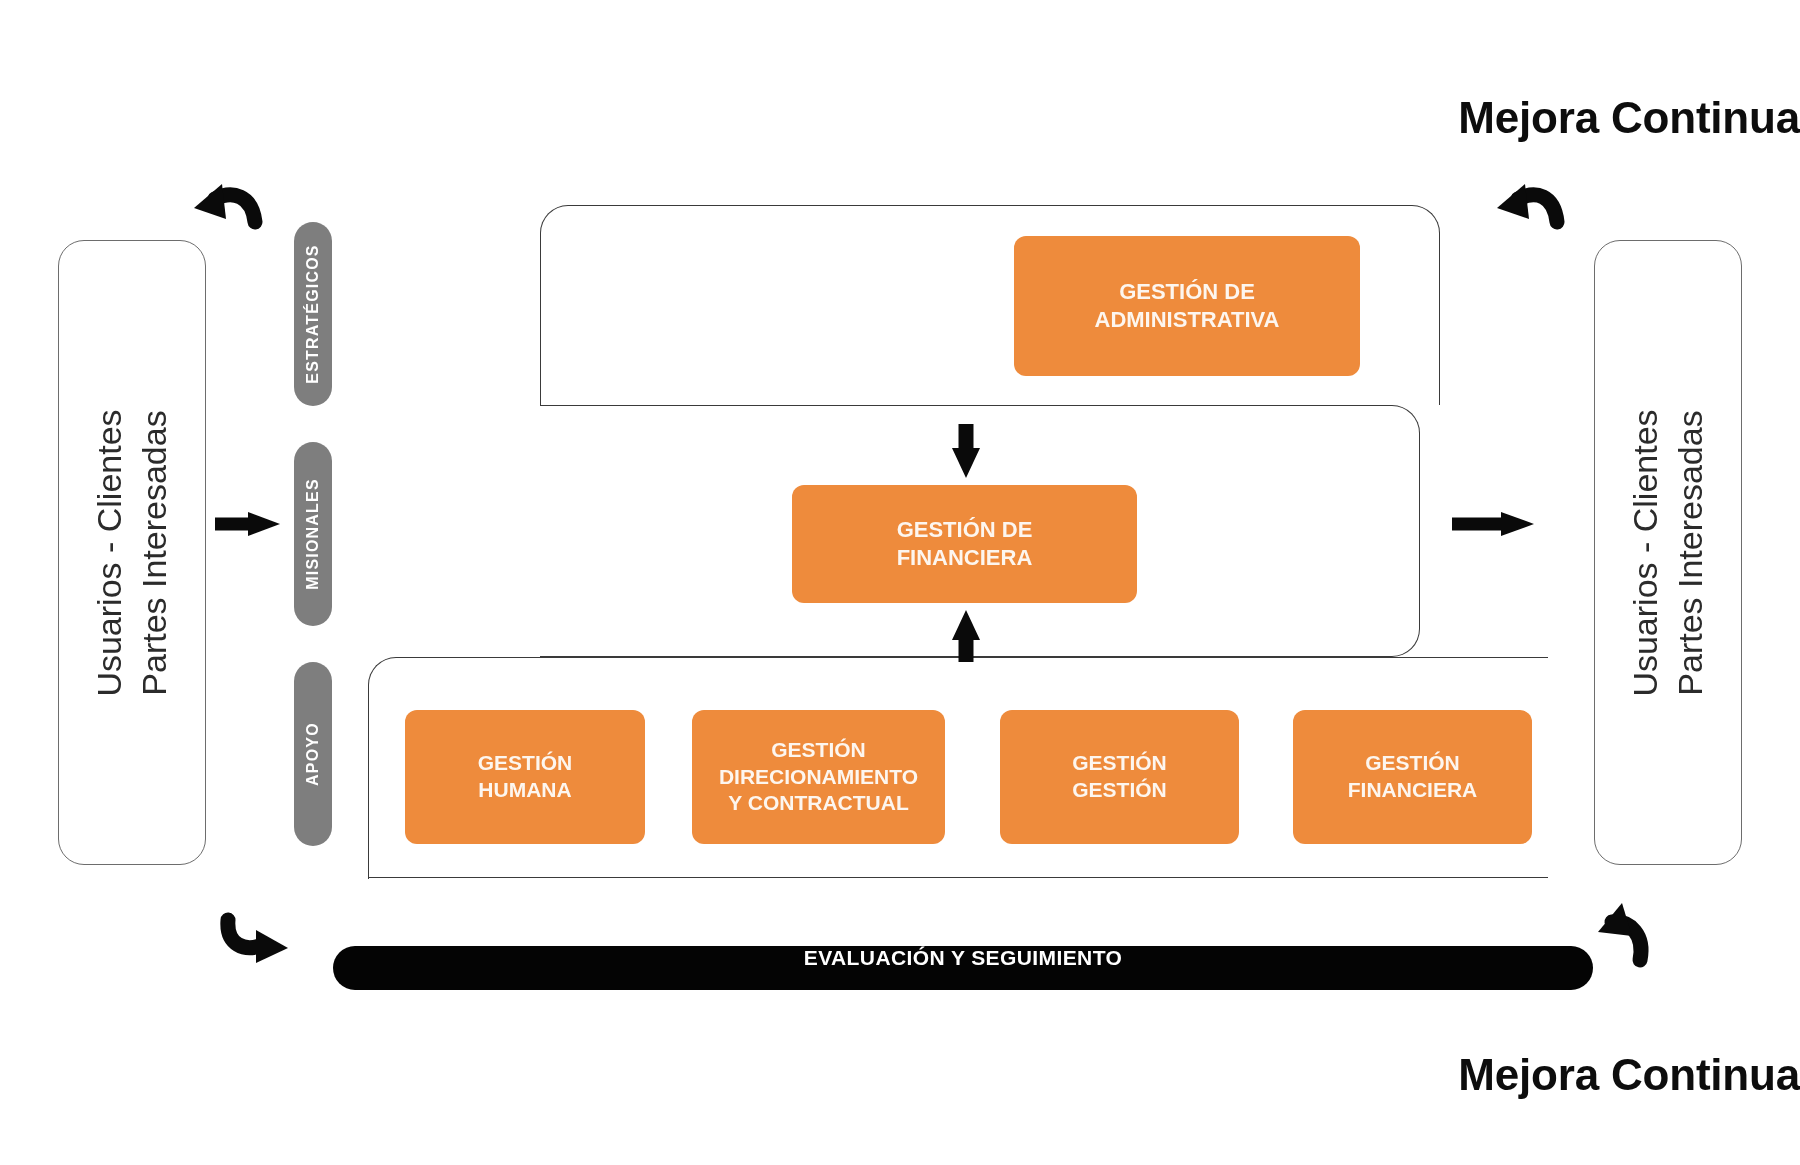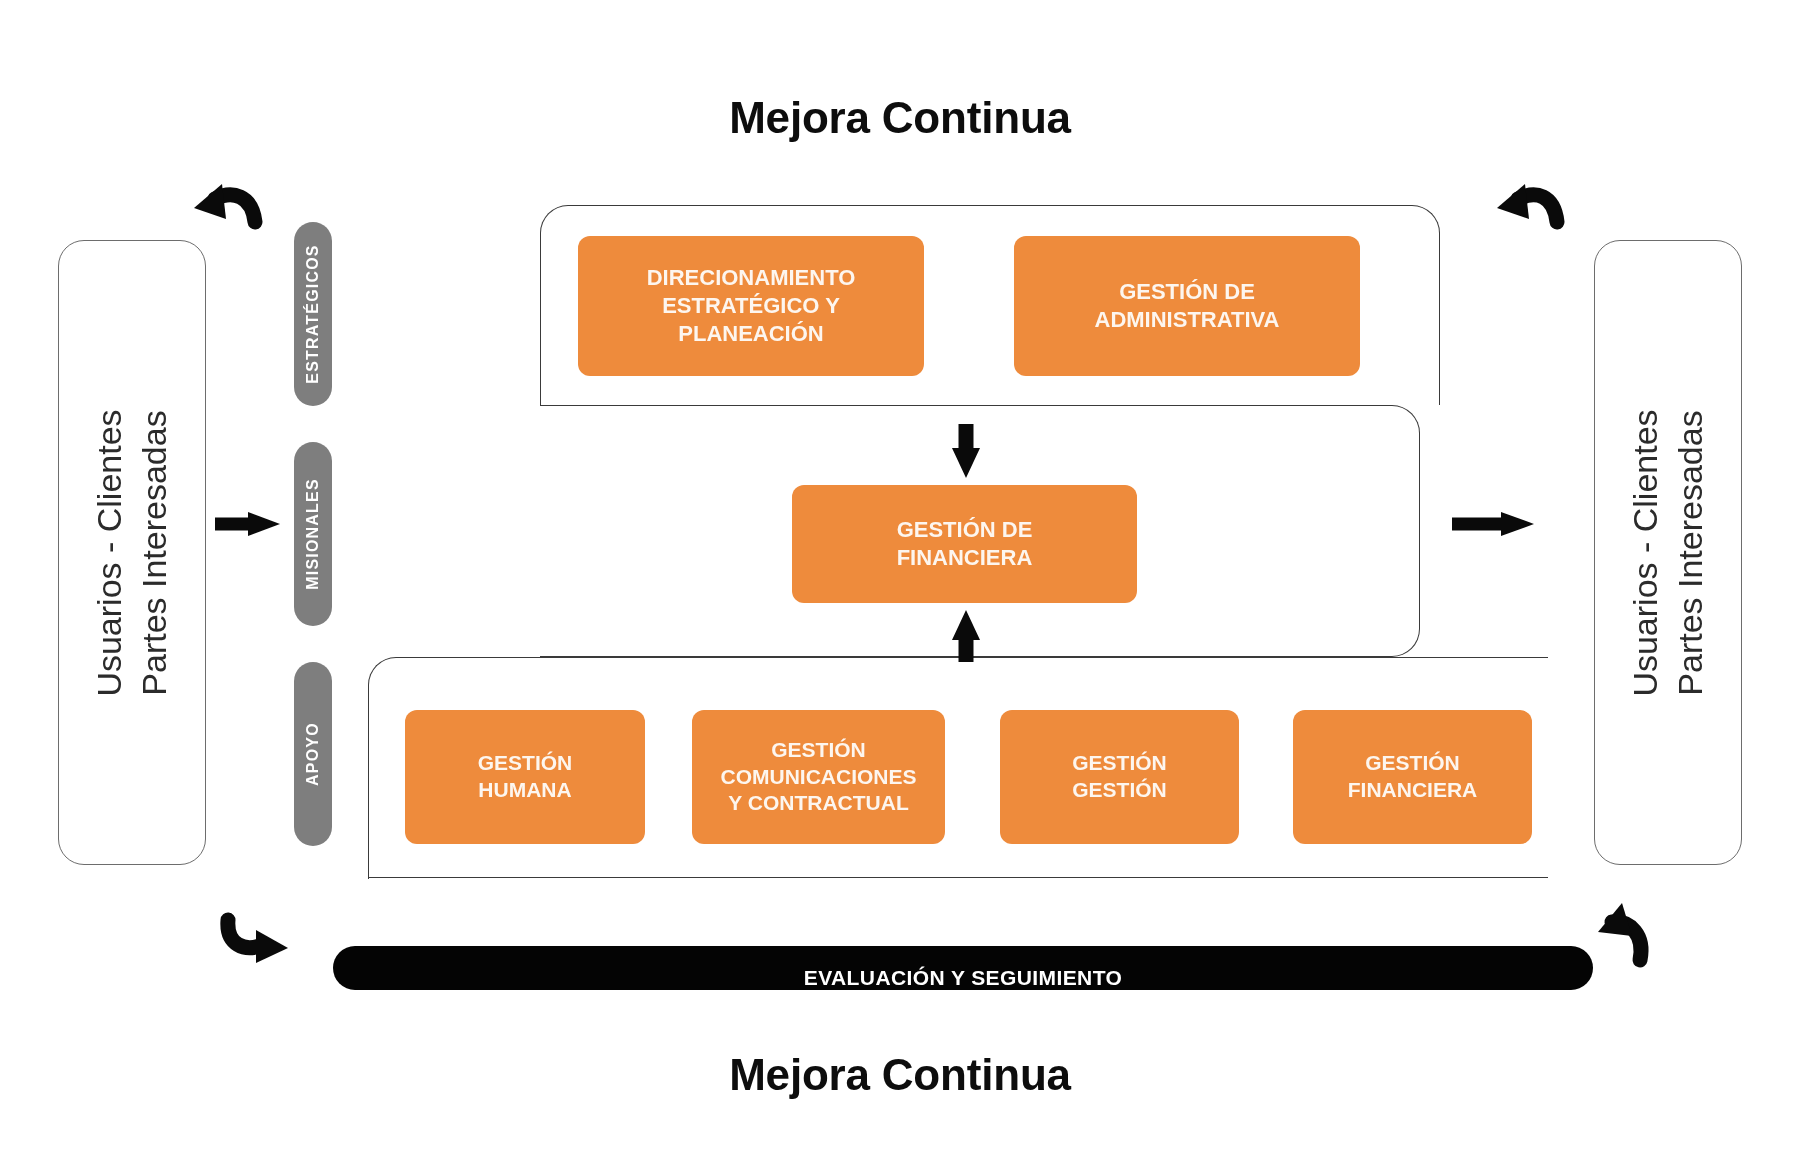--- a/index.html
+++ b/index.html
@@ -18,21 +18,21 @@
     width: 1800px;
     height: 1165px;
     background: #ffffff;
   }
 
   
   .cycle-title {
     position: absolute;
     left: 0;
     width: 1800px;
-    text-align: center;
+    text-align: right;
     font-size: 44px;
     font-weight: bold;
     color: #0d0d0d;
     letter-spacing: -0.2px;
     white-space: nowrap;
   }
   #title-top  { top: 93px; }
   #title-bottom { top: 1050px; }
 
   
@@ -141,21 +141,21 @@
   
   #eval-bar {
     position: absolute;
     left: 333px;
     top: 946px;
     width: 1260px;
     height: 44px;
     background: #040404;
     border-radius: 22px;
     display: flex;
-    align-items: flex-end;
+    align-items: flex-start;
     justify-content: center;
     color: #ffffff;
     font-size: 21px;
     font-weight: bold;
     letter-spacing: 0.4px;
   }
 
   
   #arrows {
     position: absolute;
@@ -193,27 +193,20 @@
   </div>
   <div id="cat-apoyo" class="cat-tab">
     <span class="cat-label">APOYO</span>
   </div>
 
   <div id="group-estrategicos" class="group-outline"></div>
   <div id="group-misionales" class="group-outline"></div>
   <div id="group-apoyo" class="group-outline"></div>
   <div id="group-apoyo-bottomline" class="group-outline"></div>
 
-  <div id="box-direccionamiento" class="proc-box">
-    <span>
-      <span>DIRECIONAMIENTO</span><br>
-      <span>ESTRATÉGICO Y</span><br>
-      <span>PLANEACIÓN</span>
-    </span>
-  </div>
   <div id="box-comunicaciones" class="proc-box">
     <span>
       <span>GESTIÓN DE</span><br>
       <span>ADMINISTRATIVA</span>
     </span>
   </div>
 
   <div id="box-proyectos" class="proc-box">
     <span>
       <span>GESTIÓN DE</span><br>
@@ -223,21 +216,21 @@
 
   <div id="box-humana" class="proc-box">
     <span>
       <span>GESTIÓN</span><br>
       <span>HUMANA</span>
     </span>
   </div>
   <div id="box-administrativa" class="proc-box">
     <span>
       <span>GESTIÓN</span><br>
-      <span>COMUNICACIONES</span><br>
+      <span>DIRECIONAMIENTO</span><br>
       <span>Y CONTRACTUAL</span>
     </span>
   </div>
   <div id="box-juridica" class="proc-box">
     <span>
       <span>GESTIÓN</span><br>
       <span>GESTIÓN</span>
     </span>
   </div>
   <div id="box-contractual" class="proc-box">

